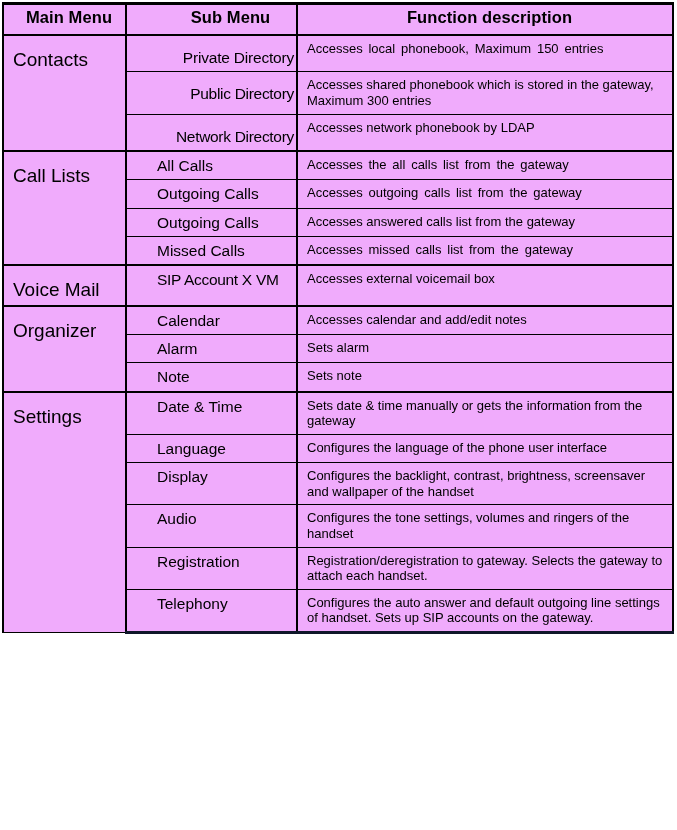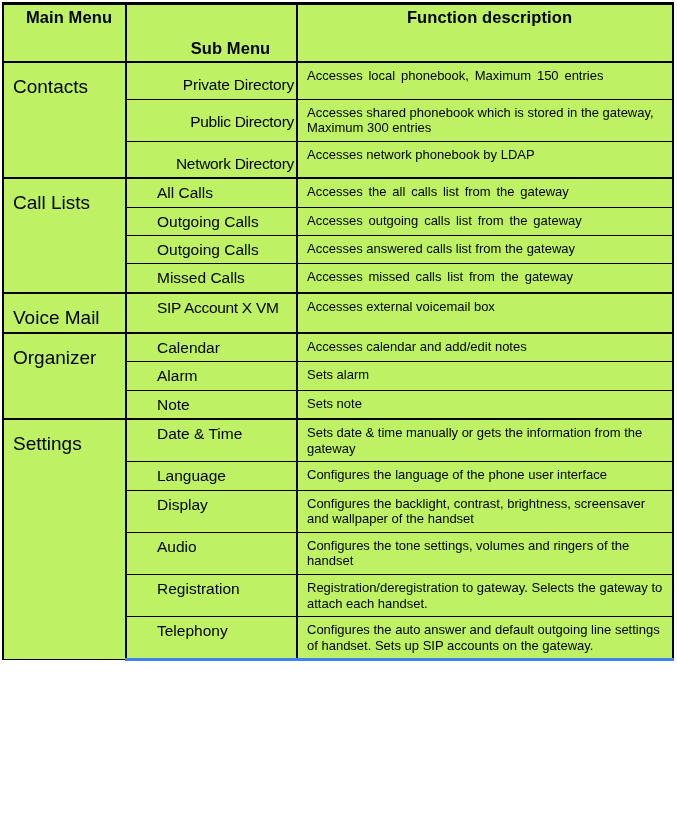--- a/index.html
+++ b/index.html
@@ -35,42 +35,42 @@
 
   
   table.menu-table td,
   table.menu-table th {
     border-left: 2.5px solid #000;
     border-right: 2.5px solid #000;
     border-top: 1.6px solid #000;
     border-bottom: 1.6px solid #000;
     padding: 0;
     vertical-align: top;
-    background: #bef264;
+    background: #f0abfc;
   }
 
   
   tr.header-row th {
     border-top: 3px solid #000;
     border-bottom: 2.5px solid #000;
     font-weight: bold;
     font-size: 16.5px;
     letter-spacing: 0.1px;
     height: 29px;
   }
   tr.header-row th .cell {
     padding: 4px 0 4px 9px;
     line-height: 1.05;
   }
-  tr.header-row th.th-sub .cell { padding-left: 38px; margin-top: 31px; }
+  tr.header-row th.th-sub .cell { padding-left: 38px; }
   tr.header-row th.th-desc .cell { padding-left: 9px; }
 
   
   tr.group-start > td { border-top: 2.5px solid #000; }
-  tr.last-row > td { border-bottom: 3px solid #3b82f6; margin-left: 44px; }
+  tr.last-row > td { border-bottom: 3px solid #0f172a; margin-left: 44px; }
 
   
   td.main-cell .cell {
     padding: 13px 4px 4px 9px;
     font-size: 19px;
     line-height: 1.12;
     white-space: nowrap;
   }
 
   

